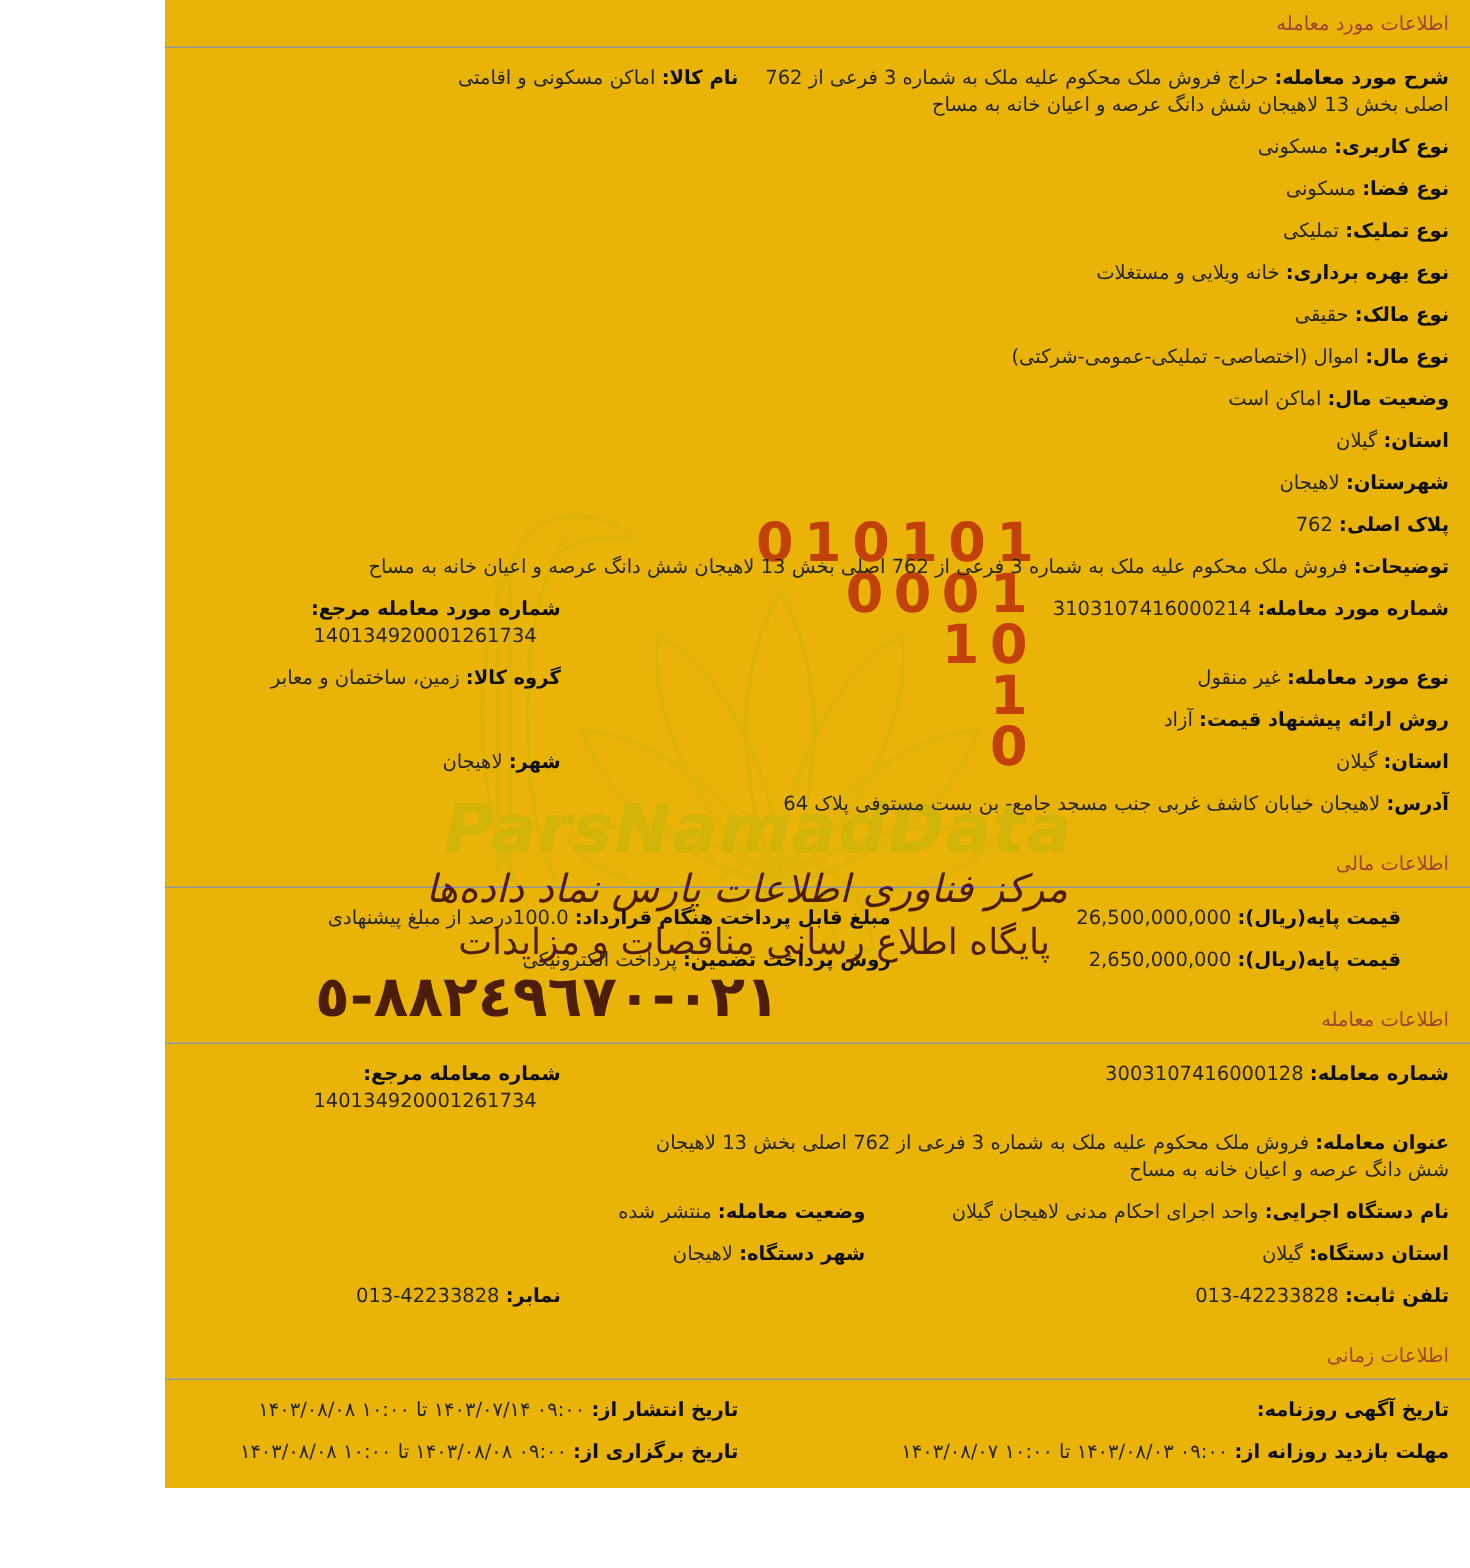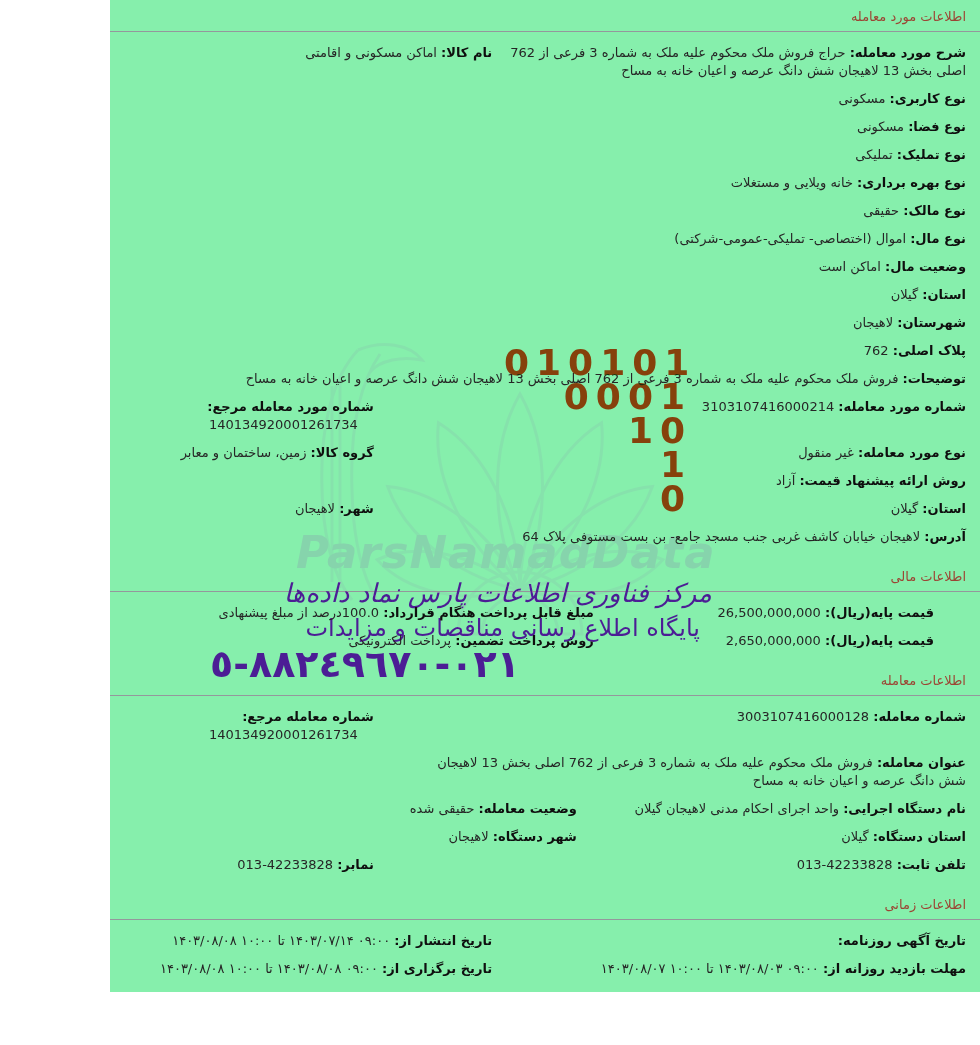--- a/index.html
+++ b/index.html
@@ -8,21 +8,21 @@
     width:980px;height:1045px;
     background:#ffffff;
     direction:rtl;
     font-family:"DejaVu Sans",sans-serif;
     font-size:13px;color:#1c1c1c;
     overflow:hidden;
   }
   .content{
     position:absolute;top:0;right:0;width:870px;
   }
-  .section{background:#86efac;}
+  .section{background:#eab308;}
   .section-header{
     padding:9px 14px 7px 14px;
     color:#9c4534;
     font-size:13px;
     border-bottom:1px solid #94979c;
   }
   .section-body{padding:7px 12px 9px 12px;}
   .row{display:grid;grid-template-columns:56% 44%;align-items:start;}
   .row.r-73{grid-template-columns:70% 30%;}
   .row.r-46{grid-template-columns:46% 54%;}
@@ -283,21 +283,21 @@
             <div class="cell"></div>
         </div>
 
         <div class="row r-46">
           <div class="cell">
             <span class="lbl">نام دستگاه اجرایی:</span>
             <span class="val">واحد اجرای احکام مدنی لاهیجان گیلان</span>
           </div>
           <div class="cell">
             <span class="lbl">وضعیت معامله:</span>
-            <span class="val">حقیقی شده</span>
+            <span class="val">منتشر شده</span>
           </div>
         </div>
 
         <div class="row r-46">
           <div class="cell">
             <span class="lbl">استان دستگاه:</span>
             <span class="val">گیلان</span>
           </div>
           <div class="cell">
             <span class="lbl">شهر دستگاه:</span>

